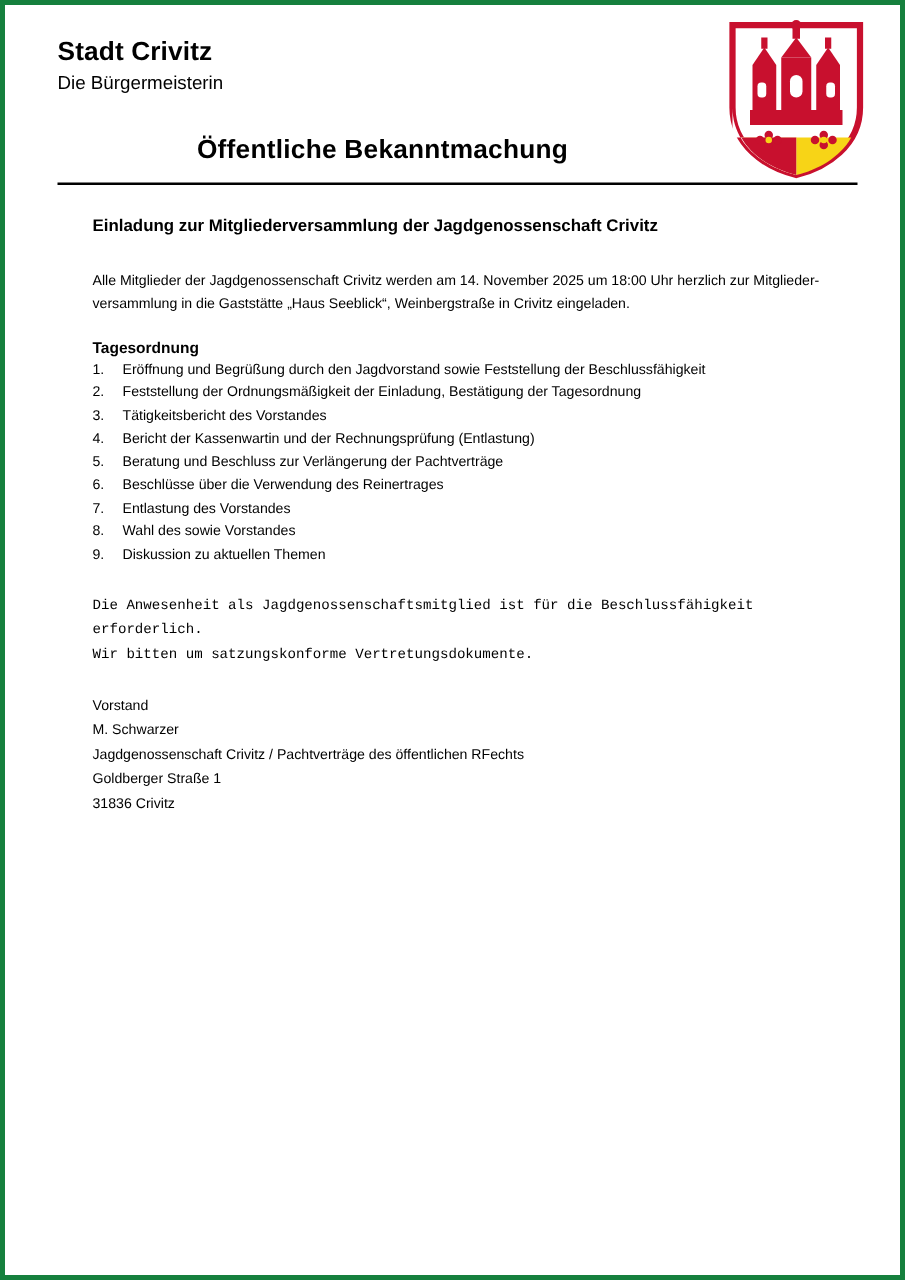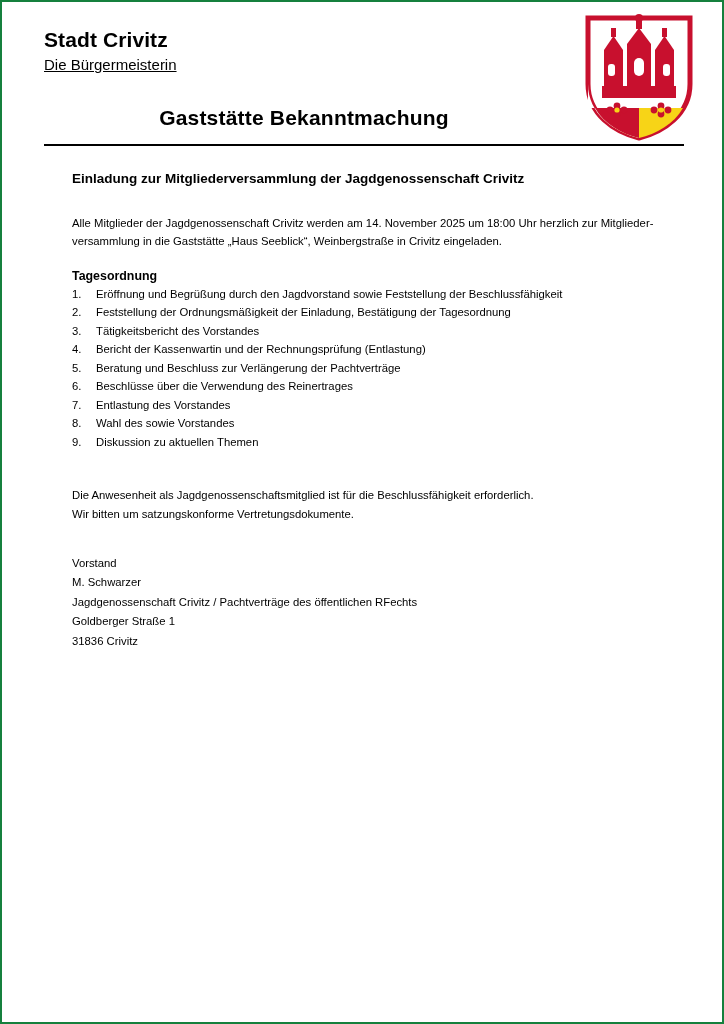--- a/index.html
+++ b/index.html
@@ -13,41 +13,40 @@
     font-family: "Liberation Sans", sans-serif;
     color: #000000;
     position: relative;
     overflow: hidden;
   }
   .page {
     position: relative;
     width: 724px;
     height: 1024px;
     box-sizing: border-box;
-    border: 2px solid #15803d;
+    border: 4px solid #15803d;
   }
   
   .header {
     position: absolute;
     left: 42px;
     top: 26px;
     width: 620px;
   }
   .city-name {
     font-size: 21px;
     font-weight: bold;
     line-height: 1.18;
     letter-spacing: 0.1px;
   }
   .city-sub {
     font-size: 15px;
     font-weight: normal;
     line-height: 1.3;
     margin-top: 2px;
-    text-decoration: underline;
   }
   .doc-title {
     position: absolute;
     left: 42px;
     top: 104px;
     width: 520px;
     text-align: center;
     font-size: 21px;
     font-weight: bold;
     letter-spacing: 0.2px;
@@ -109,45 +108,46 @@
     width: 24px;
     flex: 0 0 24px;
     text-align: left;
   }
   .agenda-text {
     flex: 1 1 auto;
   }
   .notes {
     position: absolute;
     left: 70px;
-    top: 484px;
+    top: 472px;
     width: 585px;
     font-size: 11.3px;
     line-height: 1.72;
+    font-family: Liberation Mono, monospace;
   }
   .signature {
     position: absolute;
     left: 70px;
     top: 552px;
     width: 585px;
     font-size: 11.3px;
     line-height: 1.72;
   }
 </style>
 </head>
 <body>
 
 <div class="page">
 
   <div class="header">
     <div class="city-name">Stadt Crivitz</div>
     <div class="city-sub">Die Bürgermeisterin</div>
   </div>
 
-  <div class="doc-title">Gaststätte Bekanntmachung</div>
+  <div class="doc-title">Öffentliche Bekanntmachung</div>
 
   <div class="rule"></div>
 
   <div class="coat">
     <svg viewBox="0 0 110 128" width="110" height="128" xmlns="http://www.w3.org/2000/svg">
       <path d="M4 4 H106 V70 C106 100 80 118 55 124 C30 118 4 100 4 70 Z" fill="#ffffff" stroke="#c8102e" stroke-width="5"></path>
       <path d="M55 124 C72 120 90 110 99 94 L11 94 C20 110 38 120 55 124 Z" fill="#f7d417"></path>
       <path d="M4 70 C4 100 30 118 55 124 L55 94 L4 94 Z" fill="#ffffff"></path>
       <path d="M11 94 L55 94 L55 124 C38 120 20 110 11 94 Z" fill="#c8102e"></path>
 

